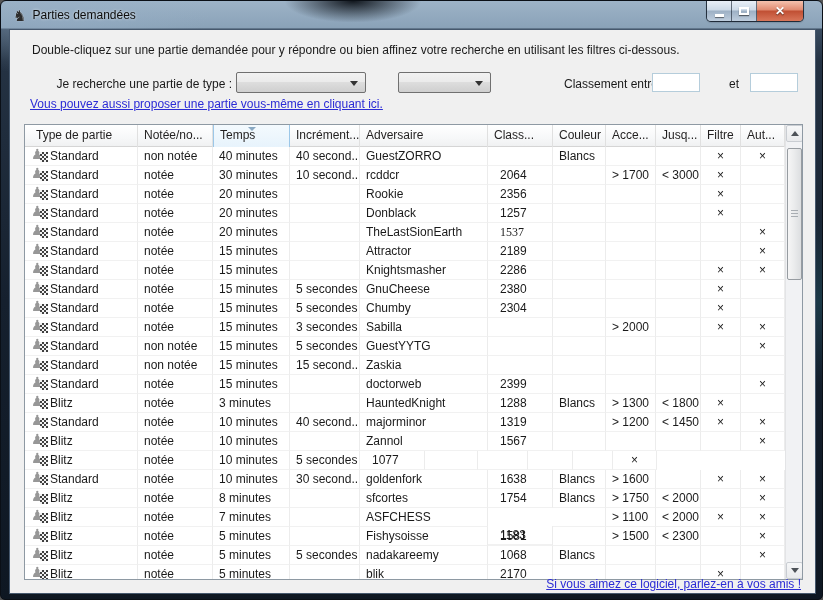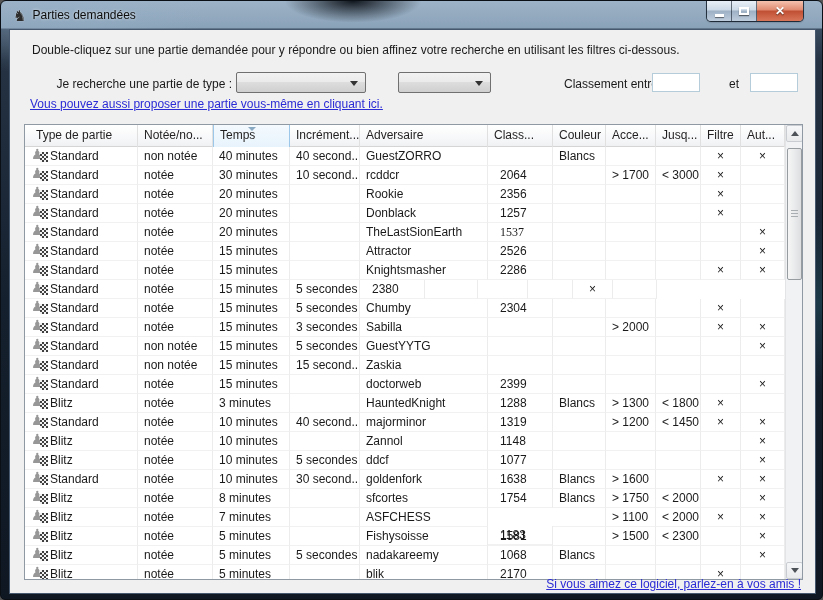--- a/index.html
+++ b/index.html
@@ -237,21 +237,21 @@
           </div>
           <div class="trow">
             <div class="cell cell-type" style="width: 113px;">
               <span class="piece-icon"></span>
               <span>Standard</span>
             </div>
             <div class="cell cell-rated" style="width: 75px;">notée</div>
             <div class="cell cell-time" style="width: 77px;">15 minutes</div>
             <div class="cell cell-increment" style="width: 70px;"></div>
             <div class="cell cell-opponent" style="width: 128px;">Attractor</div>
-            <div class="cell cell-rating" style="width: 65px;">2526</div>
+            <div class="cell cell-rating" style="width: 65px;">2189</div>
             <div class="cell cell-color" style="width: 53px;"></div>
             <div class="cell cell-from" style="width: 50px;"></div>
             <div class="cell cell-to" style="width: 45px;"></div>
             <div class="cell cell-filter" style="width: 40px;"></div>
             <div class="cell cell-auto" style="width: 44px;">×</div>
           </div>
           <div class="trow">
             <div class="cell cell-type" style="width: 113px;">
               <span class="piece-icon"></span>
               <span>Standard</span>
@@ -268,20 +268,21 @@
             <div class="cell cell-auto" style="width: 44px;">×</div>
           </div>
           <div class="trow">
             <div class="cell cell-type" style="width: 113px;">
               <span class="piece-icon"></span>
               <span>Standard</span>
             </div>
             <div class="cell cell-rated" style="width: 75px;">notée</div>
             <div class="cell cell-time" style="width: 77px;">15 minutes</div>
             <div class="cell cell-increment" style="width: 70px;">5 secondes</div>
+            <div class="cell cell-opponent" style="width: 128px;">GnuCheese</div>
             <div class="cell cell-rating" style="width: 65px;">2380</div>
             <div class="cell cell-color" style="width: 53px;"></div>
             <div class="cell cell-from" style="width: 50px;"></div>
             <div class="cell cell-to" style="width: 45px;"></div>
             <div class="cell cell-filter" style="width: 40px;">×</div>
             <div class="cell cell-auto" style="width: 44px;"></div>
           </div>
           <div class="trow">
             <div class="cell cell-type" style="width: 113px;">
               <span class="piece-icon"></span>
@@ -396,36 +397,35 @@
           </div>
           <div class="trow">
             <div class="cell cell-type" style="width: 113px;">
               <span class="piece-icon"></span>
               <span>Blitz</span>
             </div>
             <div class="cell cell-rated" style="width: 75px;">notée</div>
             <div class="cell cell-time" style="width: 77px;">10 minutes</div>
             <div class="cell cell-increment" style="width: 70px;"></div>
             <div class="cell cell-opponent" style="width: 128px;">Zannol</div>
-            <div class="cell cell-rating" style="width: 65px;">1148</div>
+            <div class="cell cell-rating" style="width: 65px;">1567</div>
             <div class="cell cell-color" style="width: 53px;"></div>
             <div class="cell cell-from" style="width: 50px;"></div>
             <div class="cell cell-to" style="width: 45px;"></div>
             <div class="cell cell-filter" style="width: 40px;"></div>
             <div class="cell cell-auto" style="width: 44px;">×</div>
           </div>
           <div class="trow">
             <div class="cell cell-type" style="width: 113px;">
               <span class="piece-icon"></span>
               <span>Blitz</span>
             </div>
             <div class="cell cell-rated" style="width: 75px;">notée</div>
             <div class="cell cell-time" style="width: 77px;">10 minutes</div>
             <div class="cell cell-increment" style="width: 70px;">5 secondes</div>
-            <div class="cell cell-opponent" style="width: 128px;">ddcf</div>
             <div class="cell cell-rating" style="width: 65px;">1077</div>
             <div class="cell cell-color" style="width: 53px;"></div>
             <div class="cell cell-from" style="width: 50px;"></div>
             <div class="cell cell-to" style="width: 45px;"></div>
             <div class="cell cell-filter" style="width: 40px;"></div>
             <div class="cell cell-auto" style="width: 44px;">×</div>
           </div>
           <div class="trow">
             <div class="cell cell-type" style="width: 113px;">
               <span class="piece-icon"></span>

